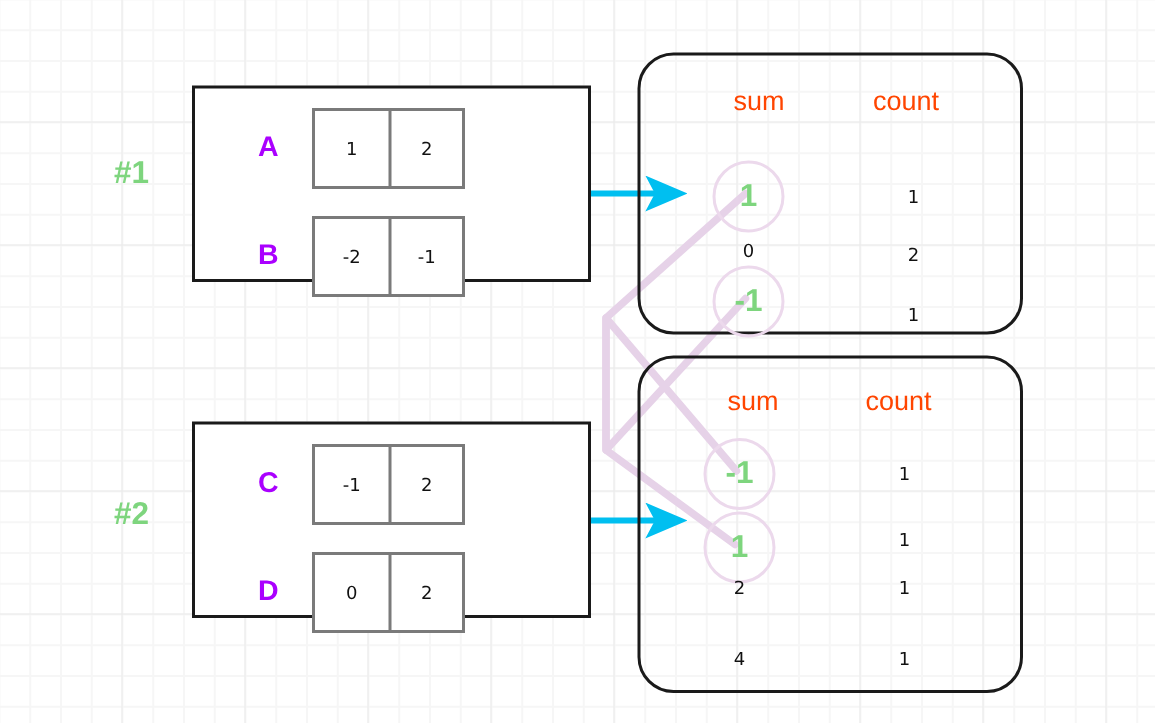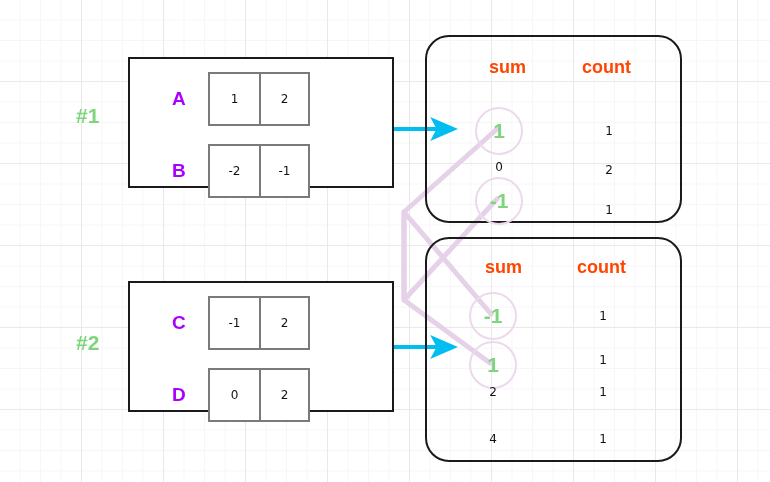--- a/index.html
+++ b/index.html
@@ -105,21 +105,21 @@
     border-radius: 24px;
     background: transparent;
   }
   #panel-1 { left: 425px; top: 35px;  width: 257px; height: 188px; }
   #panel-2 { left: 425px; top: 237px; width: 257px; height: 225px; }
 
   .col-header {
     position: absolute;
     color: #ff4500;
     font-size: 18px;
-    font-weight: bold;
+    font-weight: normal;
     white-space: nowrap;
   }
   .tbl-val {
     position: absolute;
     font-size: 12px;
     color: #111111;
     font-family: "DejaVu Sans", sans-serif;
     white-space: nowrap;
     transform: translate(-50%, -50%);
   }

